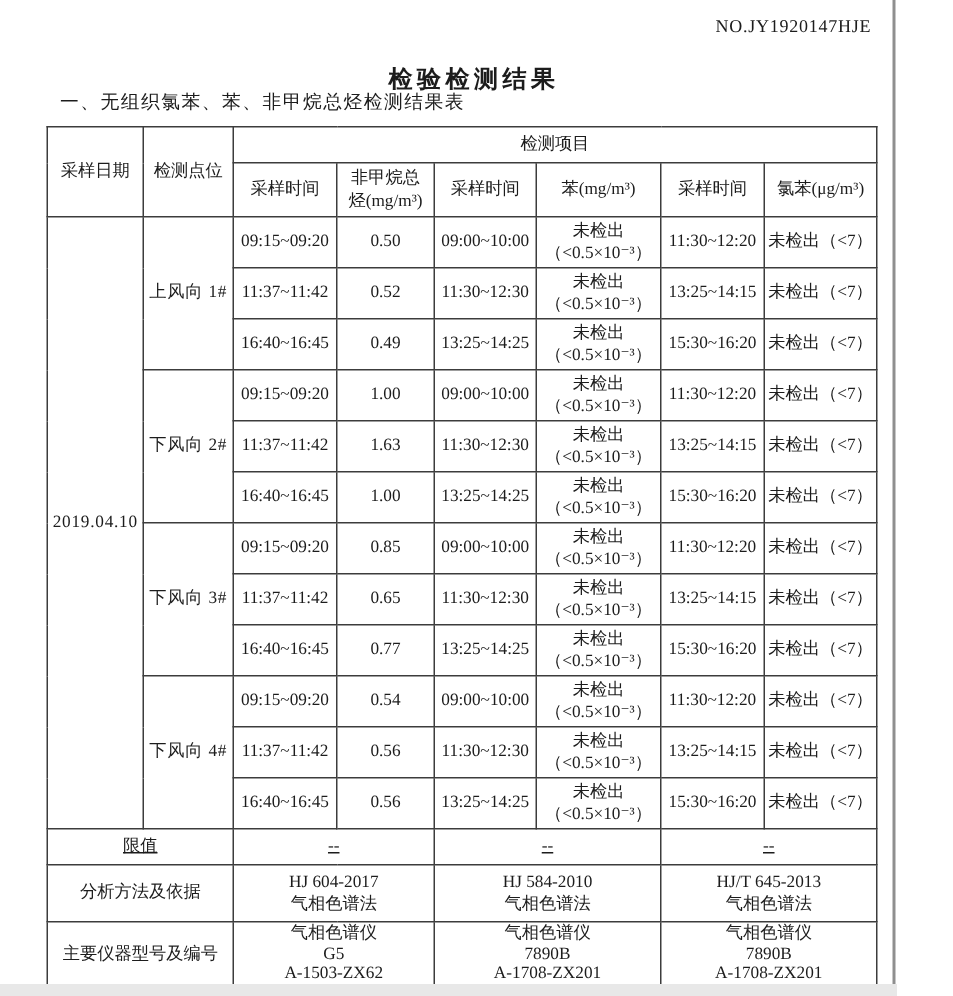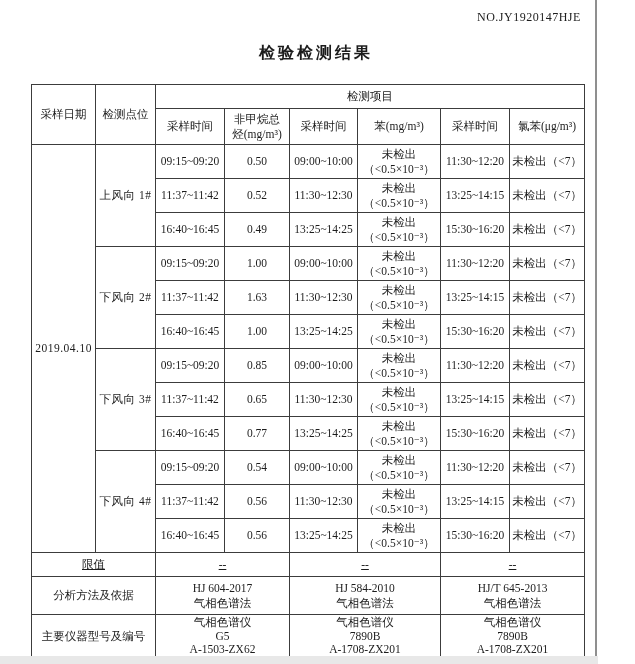--- a/index.html
+++ b/index.html
@@ -61,20 +61,21 @@
     background:#e8e8e8;
   }
 </style>
 </head>
 <body>
 
 <div class="page">
 
   <div class="doc-no">NO.JY1920147HJE</div>
   <h1 class="title">检验检测结果</h1>
+  <div class="section-title">一、无组织氯苯、苯、非甲烷总烃检测结果表</div>
 
   <table class="results">
     <colgroup>
       <col style="width:64px">
         <col style="width:60px">
         <col style="width:69px">
         <col style="width:65px">
       <col style="width:68px">
         <col style="width:83px">
         <col style="width:69px">

